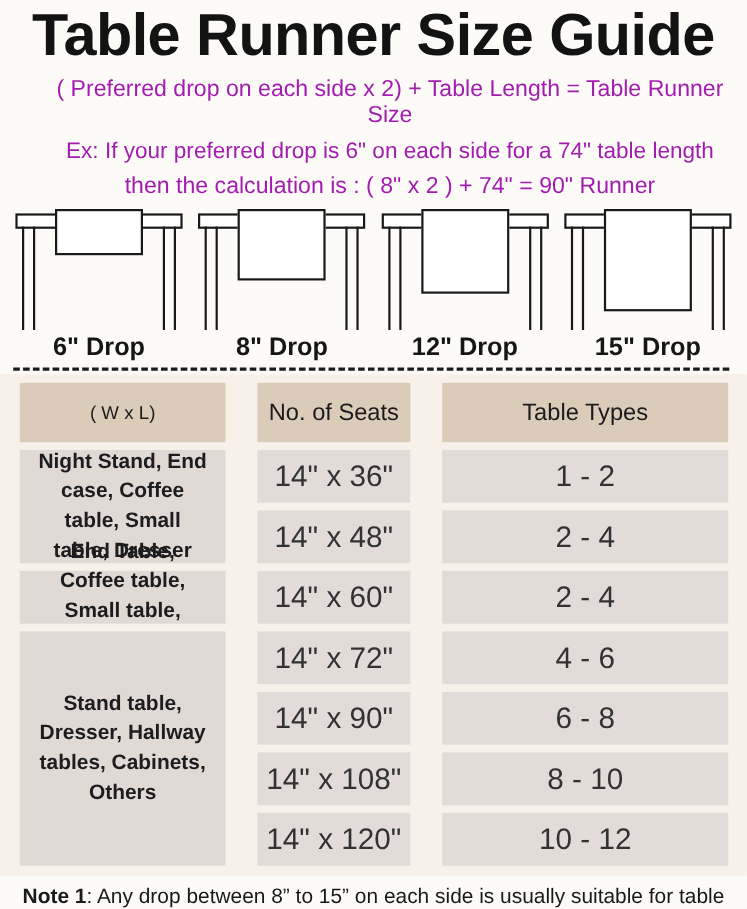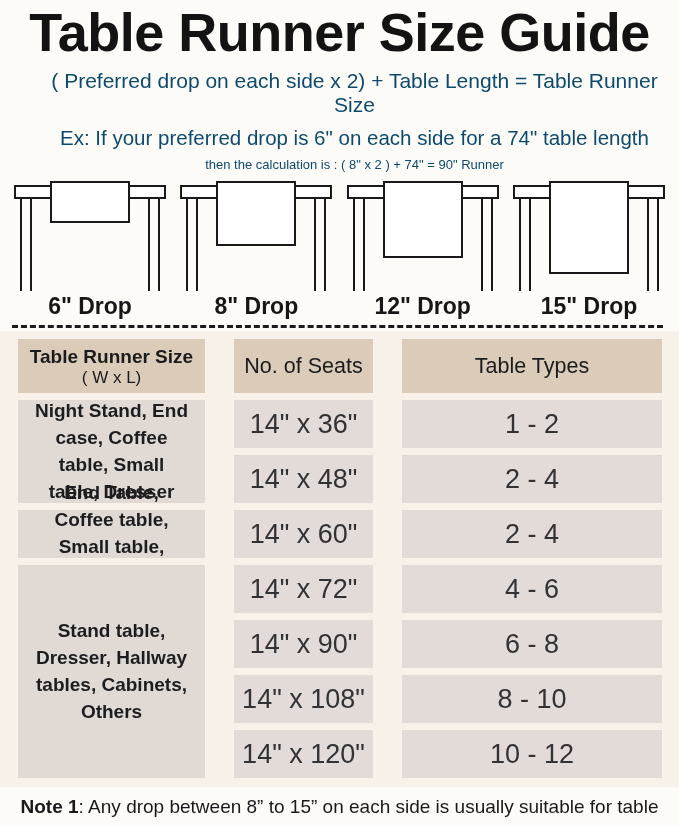--- a/index.html
+++ b/index.html
@@ -18,27 +18,27 @@
     font-size: 54px;
     font-weight: 800;
     letter-spacing: -0.5px;
     color: #131313;
     margin: 0;
     padding-top: 3px;
     line-height: 1.1;
   }
   .sub {
     text-align: center;
-    color: #0c4a6e;
+    color: #a21caf;
     margin: 0;
     padding-left: 30px;
   }
   .sub.formula { font-size: 21px; padding-top: 7px; }
   .sub.ex1     { font-size: 20.5px; padding-top: 9px; }
-  .sub.ex2     { font-size: 13px; padding-top: 7px; }
+  .sub.ex2     { font-size: 21px; padding-top: 7px; }
 
   
   .figs {
     display: flex;
     justify-content: space-between;
     padding: 0 14px;
     margin-top: 9px;
     height: 110px;
   }
   .fig { position: relative; width: 152px; height: 110px; }
@@ -183,21 +183,20 @@
     <div class="fig-label">8" Drop</div>
     <div class="fig-label">12" Drop</div>
     <div class="fig-label">15" Drop</div>
   </div>
   <div class="divider"></div>
 
   <div class="panel">
     <div class="grid">
 
       <div class="hcell">
-        <div class="h1">Table Runner Size</div>
         <div class="h2">( W x L)</div>
       </div>
       <div class="hcell single">No. of Seats</div>
       <div class="hcell single">Table Types</div>
 
       <div class="cell">14" x 36"</div>
       <div class="cell">1 - 2</div>
       <div class="typecell span-2">Night Stand, End case, Coffee table, Small table, Dresser</div>
 
       <div class="cell">14" x 48"</div>

